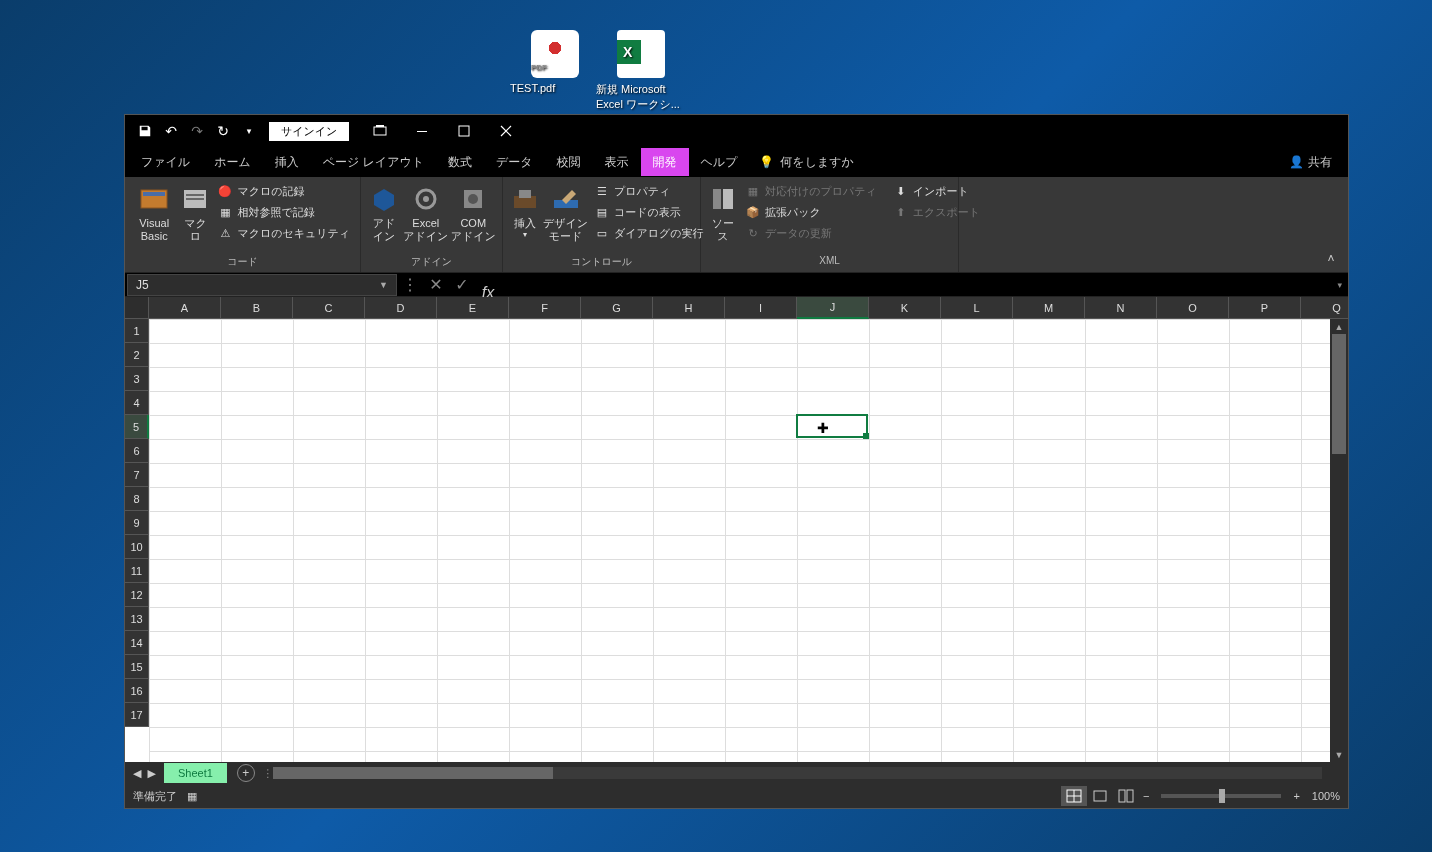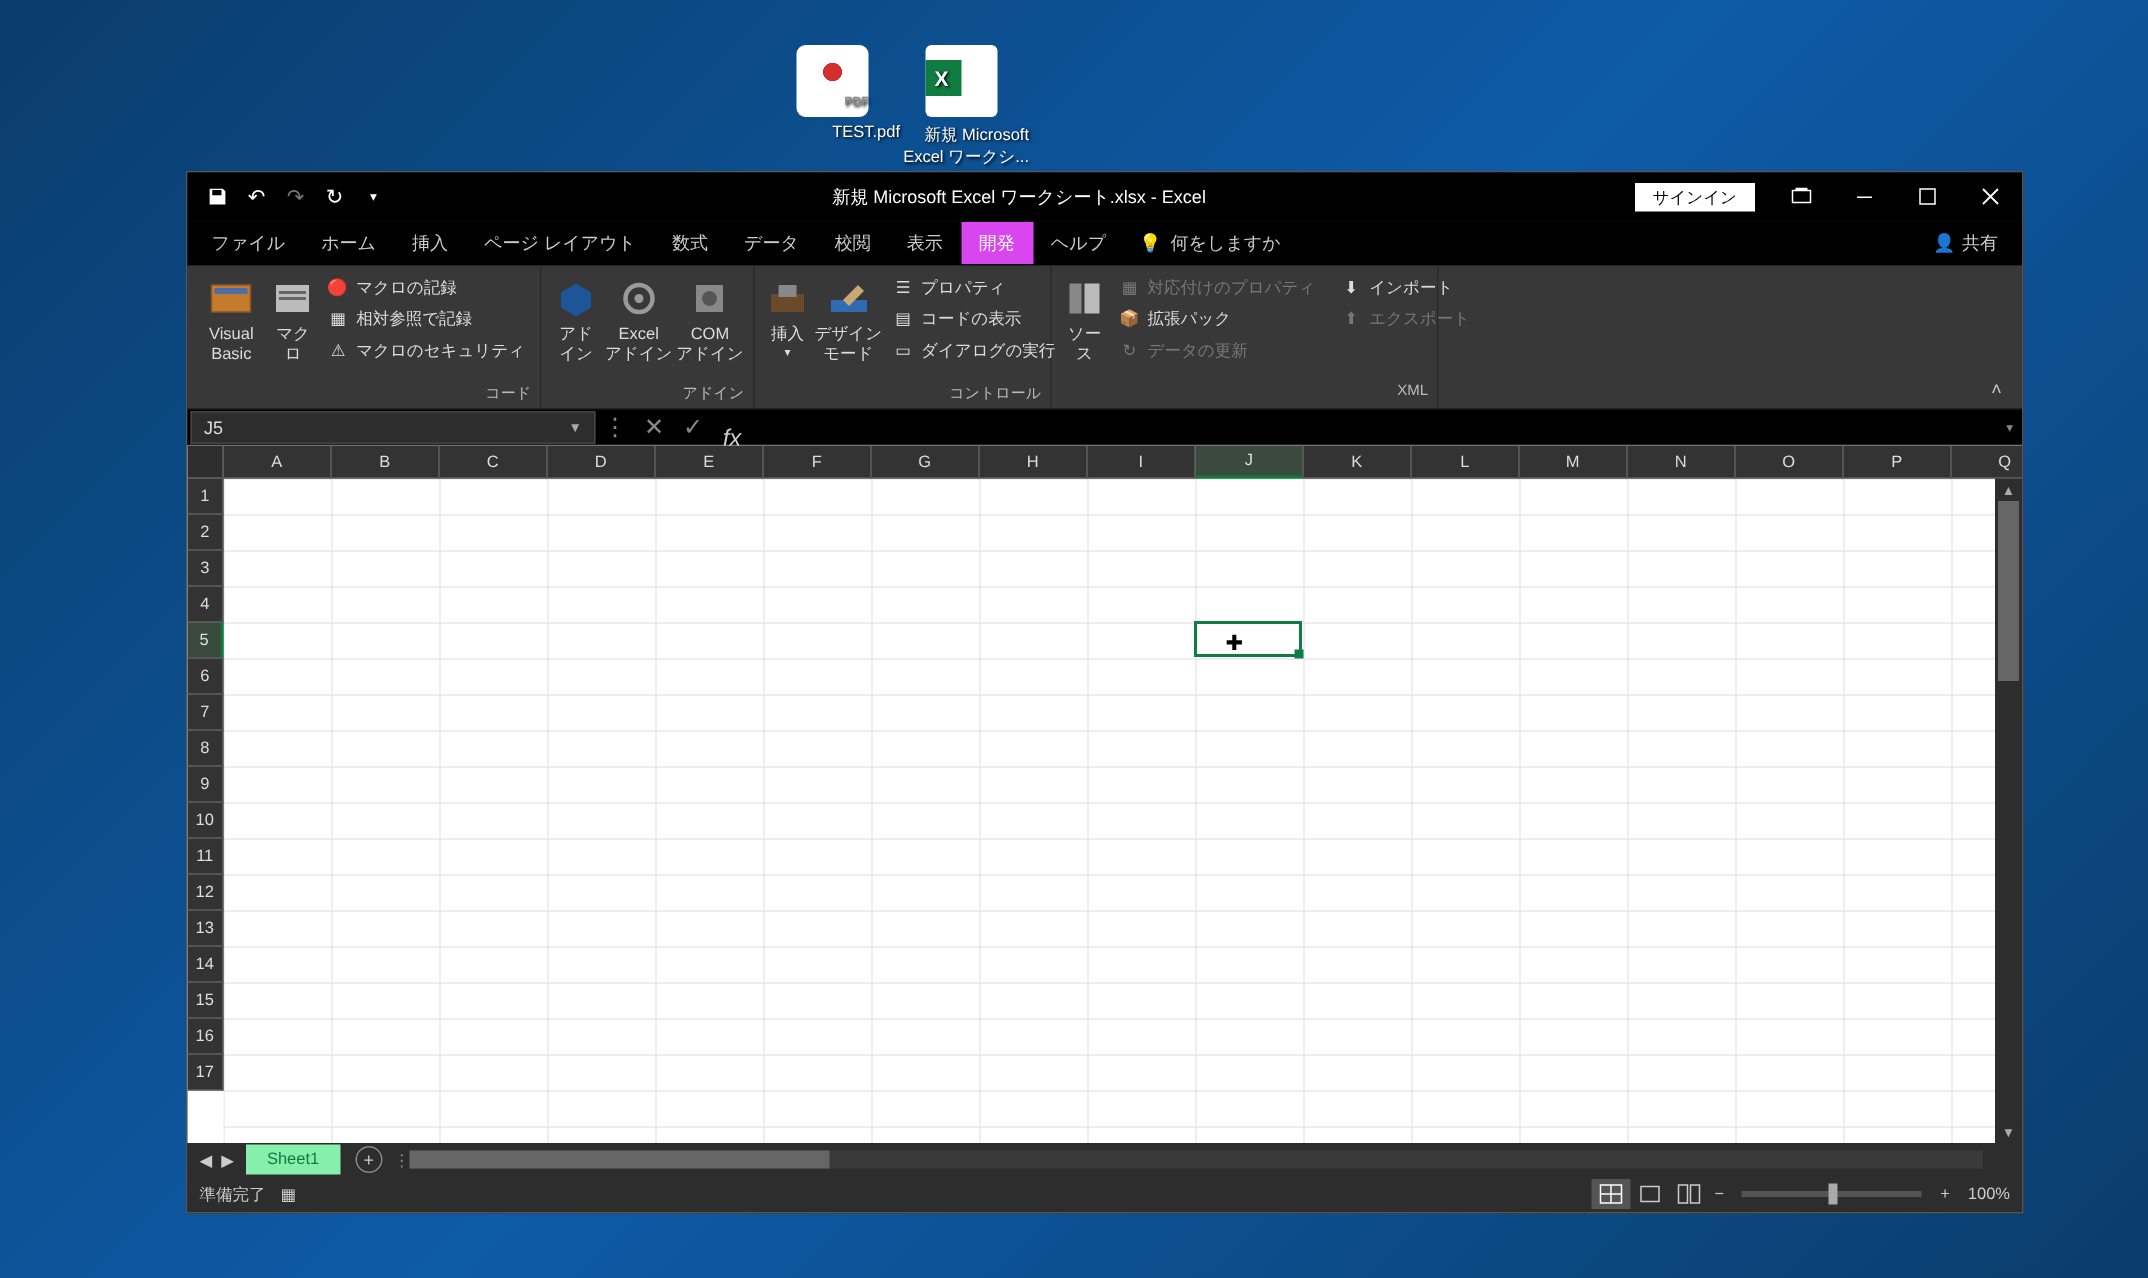--- a/index.html
+++ b/index.html
@@ -1,19 +1,19 @@
 <!DOCTYPE html>
 <html><head>
 <meta charset="utf-8">
 <style>
 * { margin:0; padding:0; box-sizing:border-box; font-family:"Segoe UI","Meiryo",sans-serif; }
 body { width:1432px; height:852px; background:linear-gradient(135deg,#0a3d6b 0%,#0e5ba8 50%,#0a3d6b 100%); overflow:hidden; position:relative; }
 
 
-.desktop-icon { position:absolute; width:90px; text-align:right; color:#fff; font-size:11px; text-shadow:1px 1px 2px #000; cursor:pointer; }
+.desktop-icon { position:absolute; width:90px; text-align:left; color:#fff; font-size:11px; text-shadow:1px 1px 2px #000; cursor:pointer; }
 .desktop-icon .icon-img { width:48px; height:48px; margin:0 auto 4px; display:flex; align-items:center; justify-content:center; border-radius:4px; }
 .pdf-icon .icon-img { background:#fff; border-radius:6px; position:relative; }
 .pdf-icon .icon-img::before { content:""; position:absolute; top:8px; left:12px; right:12px; height:20px; background:radial-gradient(circle,#d32f2f 40%,transparent 40%); }
 .pdf-icon .icon-img::after { content:"PDF"; position:absolute; bottom:6px; left:0; right:0; font-size:8px; color:#888; font-weight:bold; }
 .xlsx-icon .icon-img { background:#fff; position:relative; }
 .xlsx-icon .icon-img::before { content:""; position:absolute; left:0; top:10px; width:24px; height:24px; background:#107c41; }
 .xlsx-icon .icon-img::after { content:"X"; position:absolute; left:6px; top:14px; color:#fff; font-weight:bold; font-size:14px; }
 
 
 .excel-window { position:absolute; left:124px; top:114px; width:1225px; height:695px; background:#1a1a1a; border:1px solid #555; display:flex; flex-direction:column; }
@@ -32,21 +32,21 @@
 .ribbon-tab { padding:0 12px; height:28px; display:flex; align-items:center; cursor:pointer; }
 .ribbon-tab.active { background:#d946ef; color:#fff; }
 .ribbon-tabs .spacer { flex:1; }
 .tell-me { display:flex; align-items:center; gap:6px; color:#ccc; }
 .share-btn { margin-left:auto; margin-right:12px; display:flex; align-items:center; gap:4px; }
 
 
 .ribbon { height:96px; background:#383838; display:flex; color:#ddd; font-size:11px; border-bottom:1px solid #222; position:relative; }
 .ribbon-group { border-right:1px solid #2a2a2a; display:flex; flex-direction:column; padding:2px 6px; }
 .ribbon-group-body { flex:1; display:flex; align-items:flex-start; gap:2px; }
-.ribbon-group-label { text-align:right; font-size:10px; color:#bbb; padding-bottom:4px; }
+.ribbon-group-label { text-align:center; font-size:10px; color:#bbb; padding-bottom:4px; }
 .big-btn { width:50px; display:flex; flex-direction:column; align-items:center; justify-content:flex-start; padding-top:4px; cursor:pointer; text-align:center; line-height:1.2; height:76px; }
 .big-btn .bicon { width:32px; height:32px; margin-bottom:2px; display:flex; align-items:center; justify-content:center; }
 .small-list { display:flex; flex-direction:column; gap:1px; padding-top:2px; }
 .small-btn { display:flex; align-items:center; gap:4px; padding:2px 4px; cursor:pointer; white-space:nowrap; }
 .sicon { width:16px; height:16px; display:inline-flex; align-items:center; justify-content:center; }
 .collapse-ribbon { position:absolute; right:8px; bottom:4px; color:#ccc; font-size:12px; cursor:pointer; width:18px; height:18px; display:flex; align-items:center; justify-content:center; }
 
 
 .formula-bar { height:24px; background:#000000; display:flex; align-items:center; border-bottom:1px solid #222; }
 .name-box { width:270px; height:22px; background:#2d2d2d; color:#ddd; font-size:12px; padding:0 8px; border:1px solid #444; display:flex; align-items:center; justify-content:space-between; margin-left:2px; }
@@ -117,21 +117,20 @@
       <div class="qat-btn">
           <svg width="14" height="14" viewBox="0 0 16 16">
             <path fill="#fff" d="M2 2h10l2 2v10H2V2zm2 1v4h7V3H4zm1 7h6v3H5v-3z"></path>
           </svg>
         </div>
       <div class="qat-btn">↶</div>
       <div class="qat-btn dim">↷</div>
       <div class="qat-btn">↻</div>
       <div class="qat-btn" style="font-size:9px">▾</div>
     </div>
-    <div class="title-text">新規 Microsoft Excel ワークシート.xlsx  -  Excel</div>
     <div class="signin-btn">サインイン</div>
     <div class="win-controls">
       <div class="win-btn">
           <svg width="14" height="12">
             <rect x="1" y="2" width="12" height="8" fill="none" stroke="#fff"></rect>
             <rect x="3" y="0" width="8" height="2" fill="#fff"></rect>
           </svg>
         </div>
       <div class="win-btn">
           <svg width="12" height="12">

